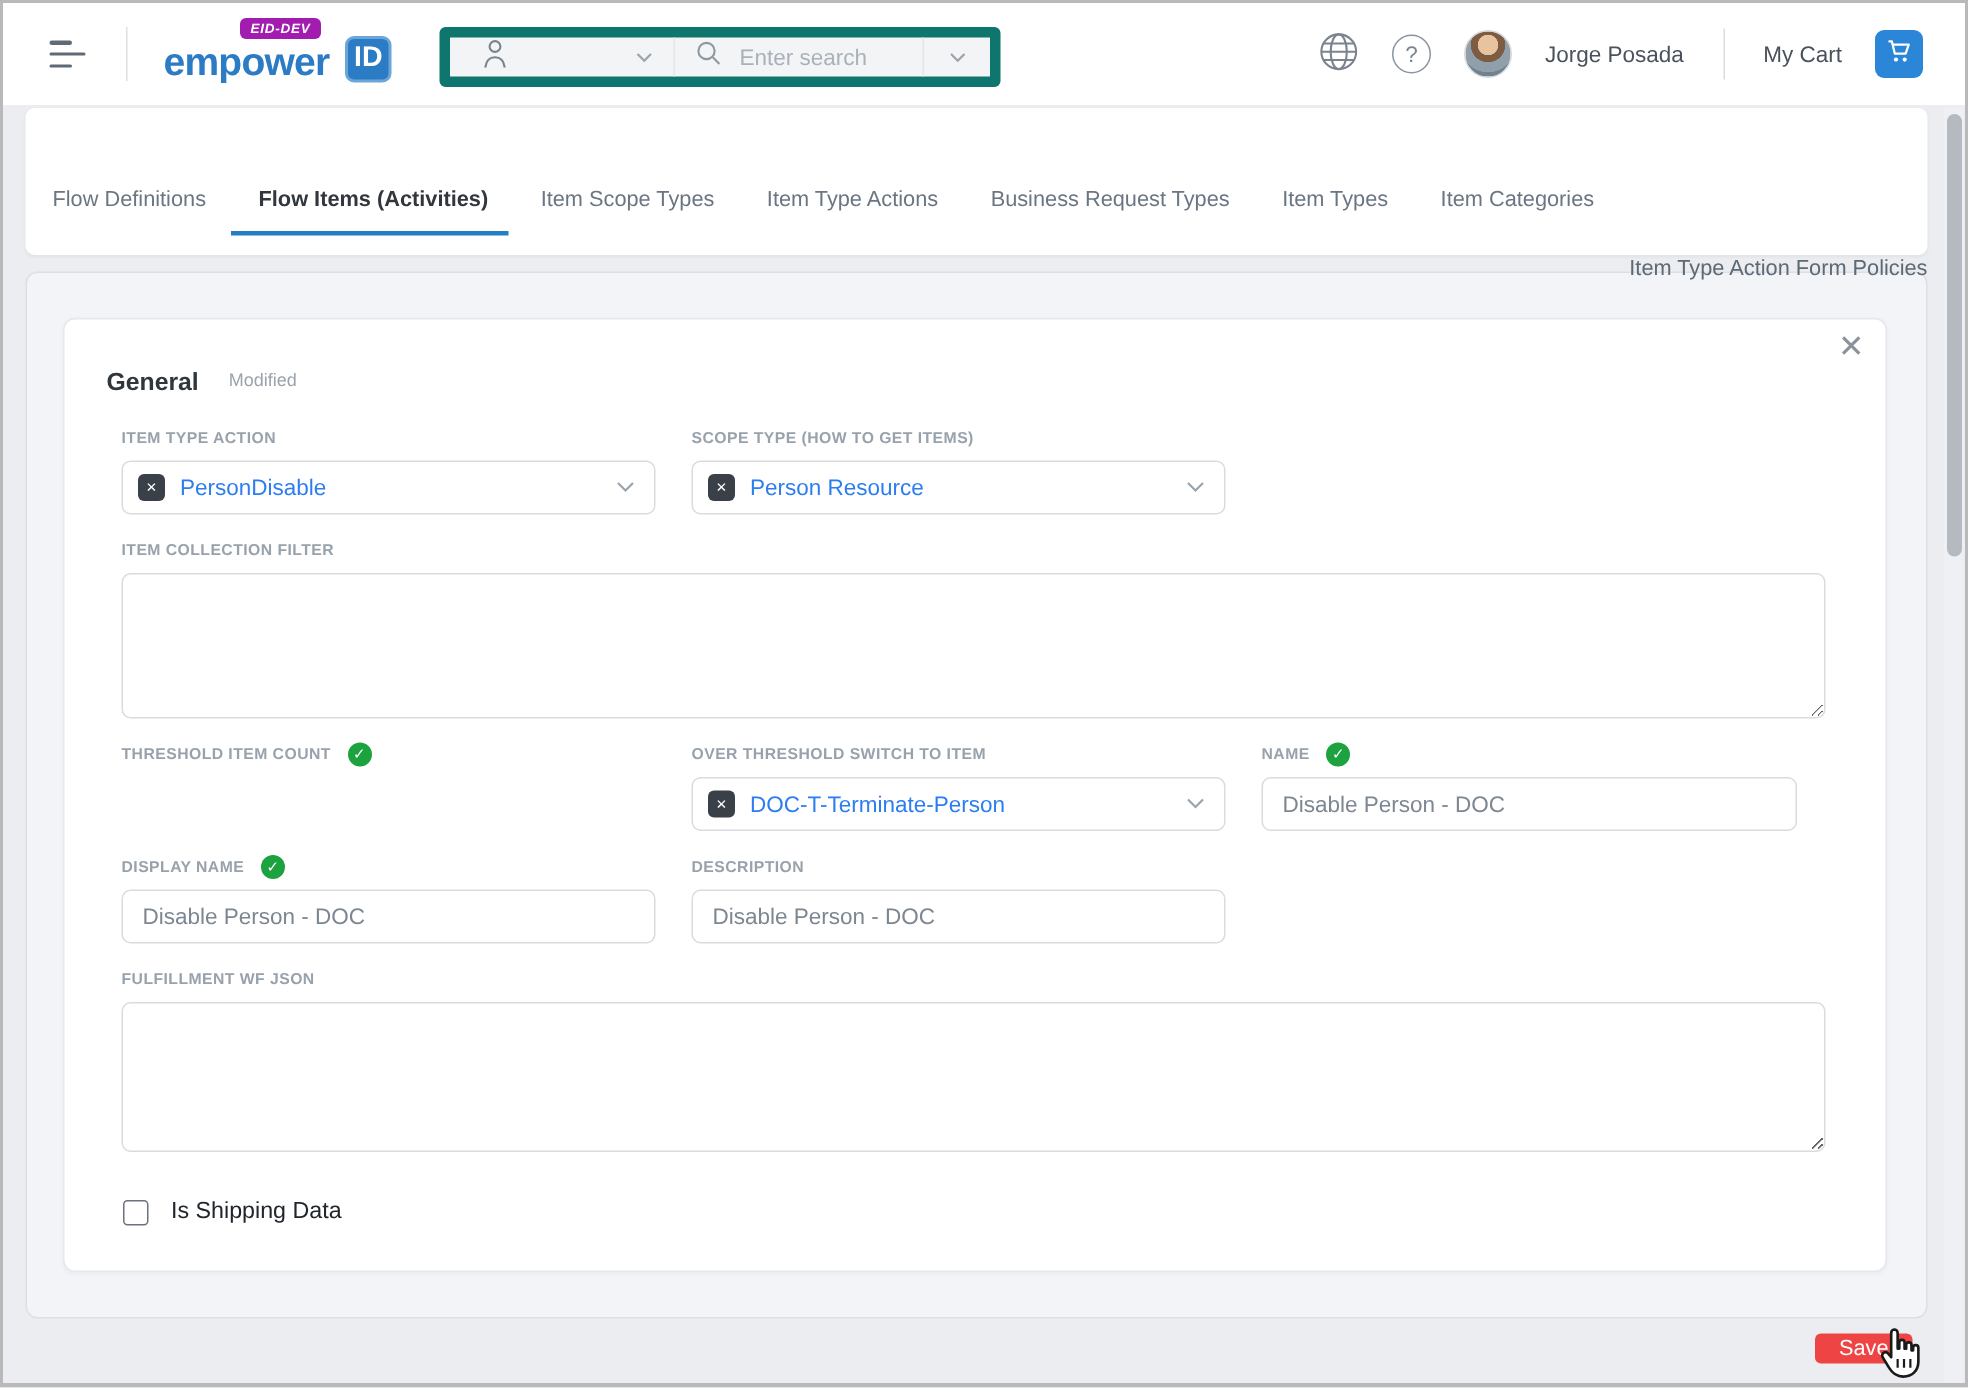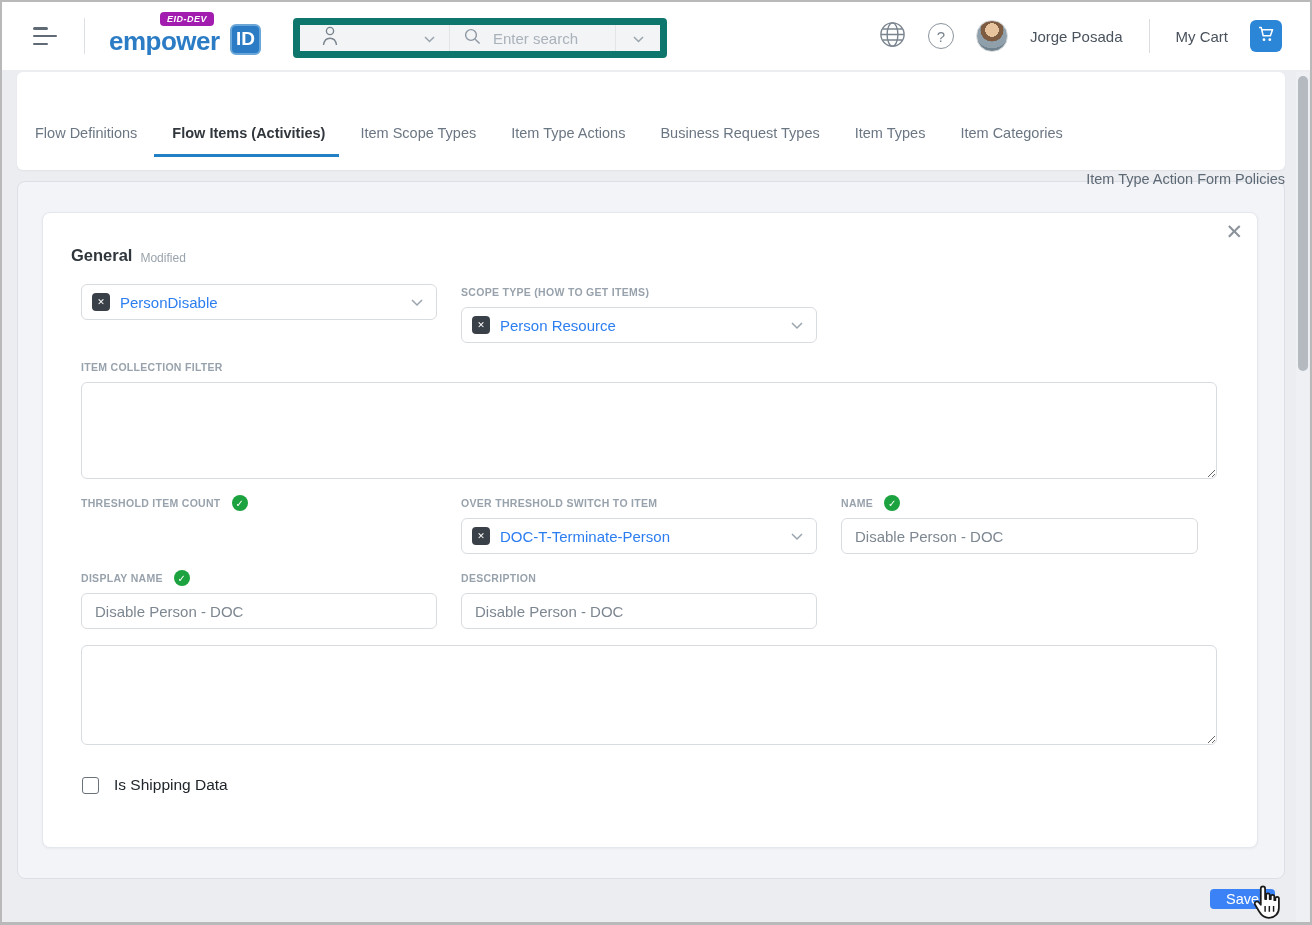--- a/index.html
+++ b/index.html
@@ -44,41 +44,41 @@
   .tab.active { color:#31373d; font-weight:bold; }
   .tab.active::after { content:""; position:absolute; left:-18px; right:-14px; bottom:0; height:3px; background:#237fc4; }
   .tab-row2 { margin-top:14px; display:flex; gap:35px;justify-content:flex-end; }
   .tab2 { font-size:14.5px; color:#5d6974; cursor:pointer; }
 
   
   .outer-panel { position:absolute; left:17px; top:181px; width:1268px; height:698px; background:#f3f4f7; border:1px solid #dcdfe7; border-radius:8px; z-index:3; }
   .card { position:absolute; left:42px; top:212px; width:1216px; height:636px; background:#fff; border:1px solid #e4e7ed; border-radius:8px; box-shadow:0 1px 3px rgba(60,64,70,.05); z-index:4; }
   .close-x { position:absolute; top:8px; right:14px; font-size:21px; color:#8b929a; background:none; border:none; cursor:pointer; line-height:1; }
   .card-content { padding:33px 40px 0 38px; }
-  .section-title-row { display:flex; align-items:flex-end; gap:8px; margin-left:-10px; margin-bottom:19px; }
+  .section-title-row { display:flex; align-items:flex-start; gap:20px; margin-left:-10px; margin-bottom:19px; }
   .section-title { font-size:16.5px; font-weight:bold; color:#2f363c; }
   .section-status { font-size:12px; color:#9aa3ac; }
   .form-row { display:flex; gap:24px; margin-bottom:16px; }
   .fcol-1 { width:356px; } .fcol-2 { width:356px; } .fcol-3 { width:357px; }
   .fcol-full { width:1138px; }
   .field-label-row { display:flex; align-items:center; gap:11px; margin-bottom:7px; height:16px; }
   .field-label { font-size:10.5px; letter-spacing:.3px; color:#98a2ac; font-weight:bold; }
   .check-badge { width:16px; height:16px; border-radius:50%; background:#1ca23e; color:#fff; font-size:10px; display:flex; align-items:center; justify-content:center; }
   .text-input { width:100%; height:36px; border:1px solid #d8dce0; border-radius:6px; padding:0 13px; font-size:15px; color:#7d8791; font-family:inherit; outline:none; background:#fff; }
   .select-box { width:100%; height:36px; border:1px solid #d8dce0; border-radius:6px; padding:0 13px 0 10px; display:flex; align-items:center; gap:10px; cursor:pointer; background:#fff; }
   .chip-x { width:18px; height:18px; background:#3a4047; border-radius:4px; color:#fff; font-size:9px; font-weight:bold; display:flex; align-items:center; justify-content:center; cursor:pointer; flex:none; }
   .select-value { font-size:15px; color:#2c7ef0; flex:1; white-space:nowrap; overflow:hidden; }
   .textarea { width:100%; border:1px solid #d8dce0; border-radius:6px; font-family:inherit; font-size:14px; color:#7d8791; padding:8px 10px; outline:none; display:block; }
   .ta-filter { height:97px; } .ta-json { height:100px; }
   .checkbox-row { display:flex; align-items:center; gap:15px; margin-top:31px; margin-left:1px; }
   .checkbox { appearance:none; width:17px; height:17px; border:1.6px solid #6a737c; border-radius:3px; background:#fff; cursor:pointer; }
   .checkbox-label { font-size:15.5px; color:#20262b; }
 
   
-  .save-btn { position:absolute; left:1210px; top:889px; width:65px; height:20px; background:#3b82f6; color:#fff; border:none; border-radius:4px; font-size:14.5px; font-family:inherit; cursor:pointer; z-index:40; }
+  .save-btn { position:absolute; left:1210px; top:889px; width:65px; height:20px; background:#ef4444; color:#fff; border:none; border-radius:4px; font-size:14.5px; font-family:inherit; cursor:pointer; z-index:40; }
   .scrollbar { position:absolute; top:72px; bottom:3px; right:3px; width:13px; background:#eef0f3; z-index:10; }
   .scroll-thumb { position:absolute; top:4px; left:1.5px; width:10px; height:295px; background:#b5bac1; border-radius:5px; cursor:grab; }
   .cursor { position:absolute; left:1249px; top:884px; z-index:100; pointer-events:none; }
 </style>
 </head>
 <body>
 
 <div class="header">
   <div class="hamburger">
     <span class="b1"></span>
@@ -174,20 +174,23 @@
   <button class="close-x">✕</button>
   <div class="card-content">
 
     <div class="section-title-row">
       <span class="section-title">General</span>
       <span class="section-status">Modified</span>
     </div>
 
     <div class="form-row">
       <div class="fcol-1">
+        <div class="field-label-row">
+          <span class="field-label">ITEM TYPE ACTION</span>
+        </div>
         <div class="select-box">
           <span class="chip-x">✕</span>
           <span class="select-value">PersonDisable</span>
           <span><svg width="12" height="8" viewBox="0 0 12 8">
                 <path d="M1 1l5 5 5-5" fill="none" stroke="#9aa4ae" stroke-width="1.5"></path>
               </svg></span>
         </div>
       </div>
       <div class="fcol-2">
         <div class="field-label-row">
@@ -251,20 +254,23 @@
       <div class="fcol-2">
         <div class="field-label-row">
           <span class="field-label">DESCRIPTION</span>
         </div>
         <input class="text-input" type="text" value="Disable Person - DOC" style="">
       </div>
     </div>
 
     <div class="form-row">
       <div class="fcol-full">
+        <div class="field-label-row">
+          <span class="field-label">FULFILLMENT WF JSON</span>
+        </div>
         <textarea class="textarea ta-json" style=""></textarea>
       </div>
     </div>
 
     <div class="checkbox-row">
       <input type="checkbox" class="checkbox" style="">
       <span class="checkbox-label">Is Shipping Data</span>
     </div>
 
   </div>

